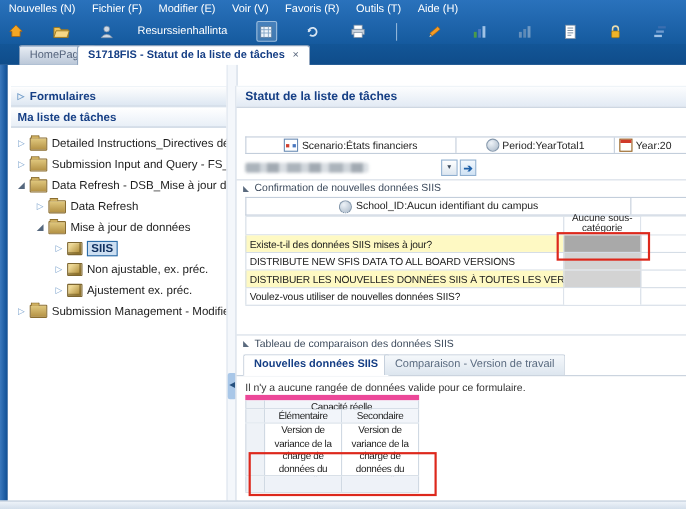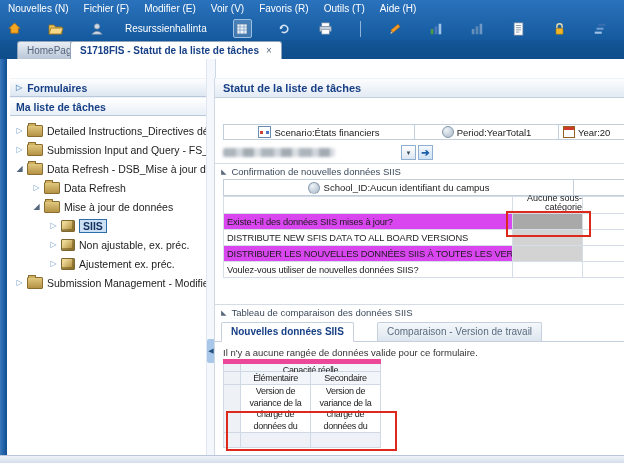--- a/index.html
+++ b/index.html
@@ -47,21 +47,21 @@
   .split-btn{position:absolute;left:0;top:280px;width:8px;height:24px;background:#a9c7e8;border-radius:2px;color:#26507e;font-size:7px;line-height:24px;text-align:center;cursor:pointer;}
 
   
   .main-panel{position:absolute;left:214px;top:78px;width:410px;height:377px;background:#fff;border-left:1px solid #cfd9e5;}
   .main-title{position:absolute;left:0;top:0;width:100%;height:20px;background:linear-gradient(#fcfdfe,#e2eaf4);border-bottom:1px solid #c3cedb;border-top:1px solid #eef3f8;box-sizing:border-box;font-weight:bold;color:#163f85;font-size:11px;line-height:19px;padding-left:8px;}
   .mtabs{position:absolute;left:0;top:20px;width:100%;height:21px;border-bottom:1px solid #c6d0dc;box-sizing:border-box;}
   .mtab{position:absolute;bottom:0;height:18px;line-height:18px;font-size:10px;padding:0 9px;border:1px solid #c6d0dc;border-bottom:none;border-radius:2px 2px 0 0;white-space:nowrap;}
   .mtab.act{left:6px;background:#fff;font-weight:bold;color:#163f85;bottom:-1px;border-bottom:1px solid #fff;}
   .mtab.inact{background:linear-gradient(#f5f8fb,#dde6ef);color:#5a6b80;}
   .mtabs .inact{left:96px;}
-  .mtabs2 .inact{left:134px;margin-left:28px;}
+  .mtabs2 .inact{left:134px;}
 
   
   .pov{position:absolute;left:8px;top:46px;height:16px;width:402px;display:flex;border:1px solid #c3cedb;border-right:none;box-sizing:border-box;background:#fff;}
   .pov-cell{display:flex;align-items:center;justify-content:center;gap:3px;font-size:9.5px;color:#222;border-right:1px solid #c3cedb;box-sizing:border-box;overflow:hidden;white-space:nowrap;}
   .pov-c1{width:191px;}.pov-c2{width:144px;}.pov-c3{flex:1;justify-content:flex-start;padding-left:4px;}
 
   .i-scen{width:11px;height:10px;flex:none;background:#fff;border:1px solid #6a8cb5;box-shadow:inset 0 3px 0 #b9cdे4, inset 0 3px 0 #b9cde4;position:relative;}
   .i-scen::before{content:"";position:absolute;left:1px;top:4px;width:3px;height:3px;background:#d04030;}
   .i-scen::after{content:"";position:absolute;right:1px;top:4px;width:3px;height:3px;background:#4a78c0;}
   .i-globe{width:10px;height:10px;flex:none;border-radius:50%;background:radial-gradient(circle at 35% 30%,#eef3f8,#a9b8c8);border:1px solid #8598ac;}
@@ -85,22 +85,22 @@
   .school-cell{width:350px;display:flex;align-items:center;justify-content:center;gap:4px;font-size:9.5px;color:#222;border-right:1px solid #c3cedb;box-sizing:border-box;}
   .school-extra{flex:1;}
 
   
   .t1{position:absolute;left:8px;top:118px;width:402px;font-size:9.3px;color:#1c1c1c;}
   .t1 .row{display:flex;border-bottom:1px solid #d5dde6;height:16px;box-sizing:border-box;}
   .t1 .hrow{height:18px;border-top:1px solid #d5dde6;}
   .t1 .cl{width:290px;padding-left:3px;display:flex;align-items:center;border-left:1px solid #d5dde6;border-right:1px solid #d5dde6;box-sizing:border-box;white-space:nowrap;overflow:hidden;letter-spacing:-0.15px;}
   .t1 .cv{width:70px;border-right:1px solid #d5dde6;box-sizing:border-box;}
   .t1 .cx{flex:1;border-right:1px solid #d5dde6;box-sizing:border-box;background:#fff;}
-  .t1 .hrow .cv{display:flex;align-items:flex-end;justify-content:center;text-align:right;font-size:9px;line-height:9px;padding-bottom:1px;}
-  .t1 .alt{background:#d946ef;}
+  .t1 .hrow .cv{display:flex;align-items:flex-end;justify-content:center;text-align:center;font-size:9px;line-height:9px;padding-bottom:1px;}
+  .t1 .alt{background:#fef9c3;}
   .fill-dark{background:#a9a9a9;}
   .fill-gray{background:#d3d3d3;}
 
   
   .mtabs2{position:absolute;left:0;top:244px;width:100%;height:20px;border-bottom:1px solid #c6d0dc;box-sizing:border-box;}
   .empty-msg{position:absolute;left:8px;top:269px;font-size:9.5px;color:#333;white-space:nowrap;}
 
   
   .t2{position:absolute;left:8px;top:281px;font-size:9px;color:#1c1c1c;letter-spacing:-0.3px;}
   .t2 .row{display:flex;border-bottom:1px solid #d0d9e3;box-sizing:border-box;}

